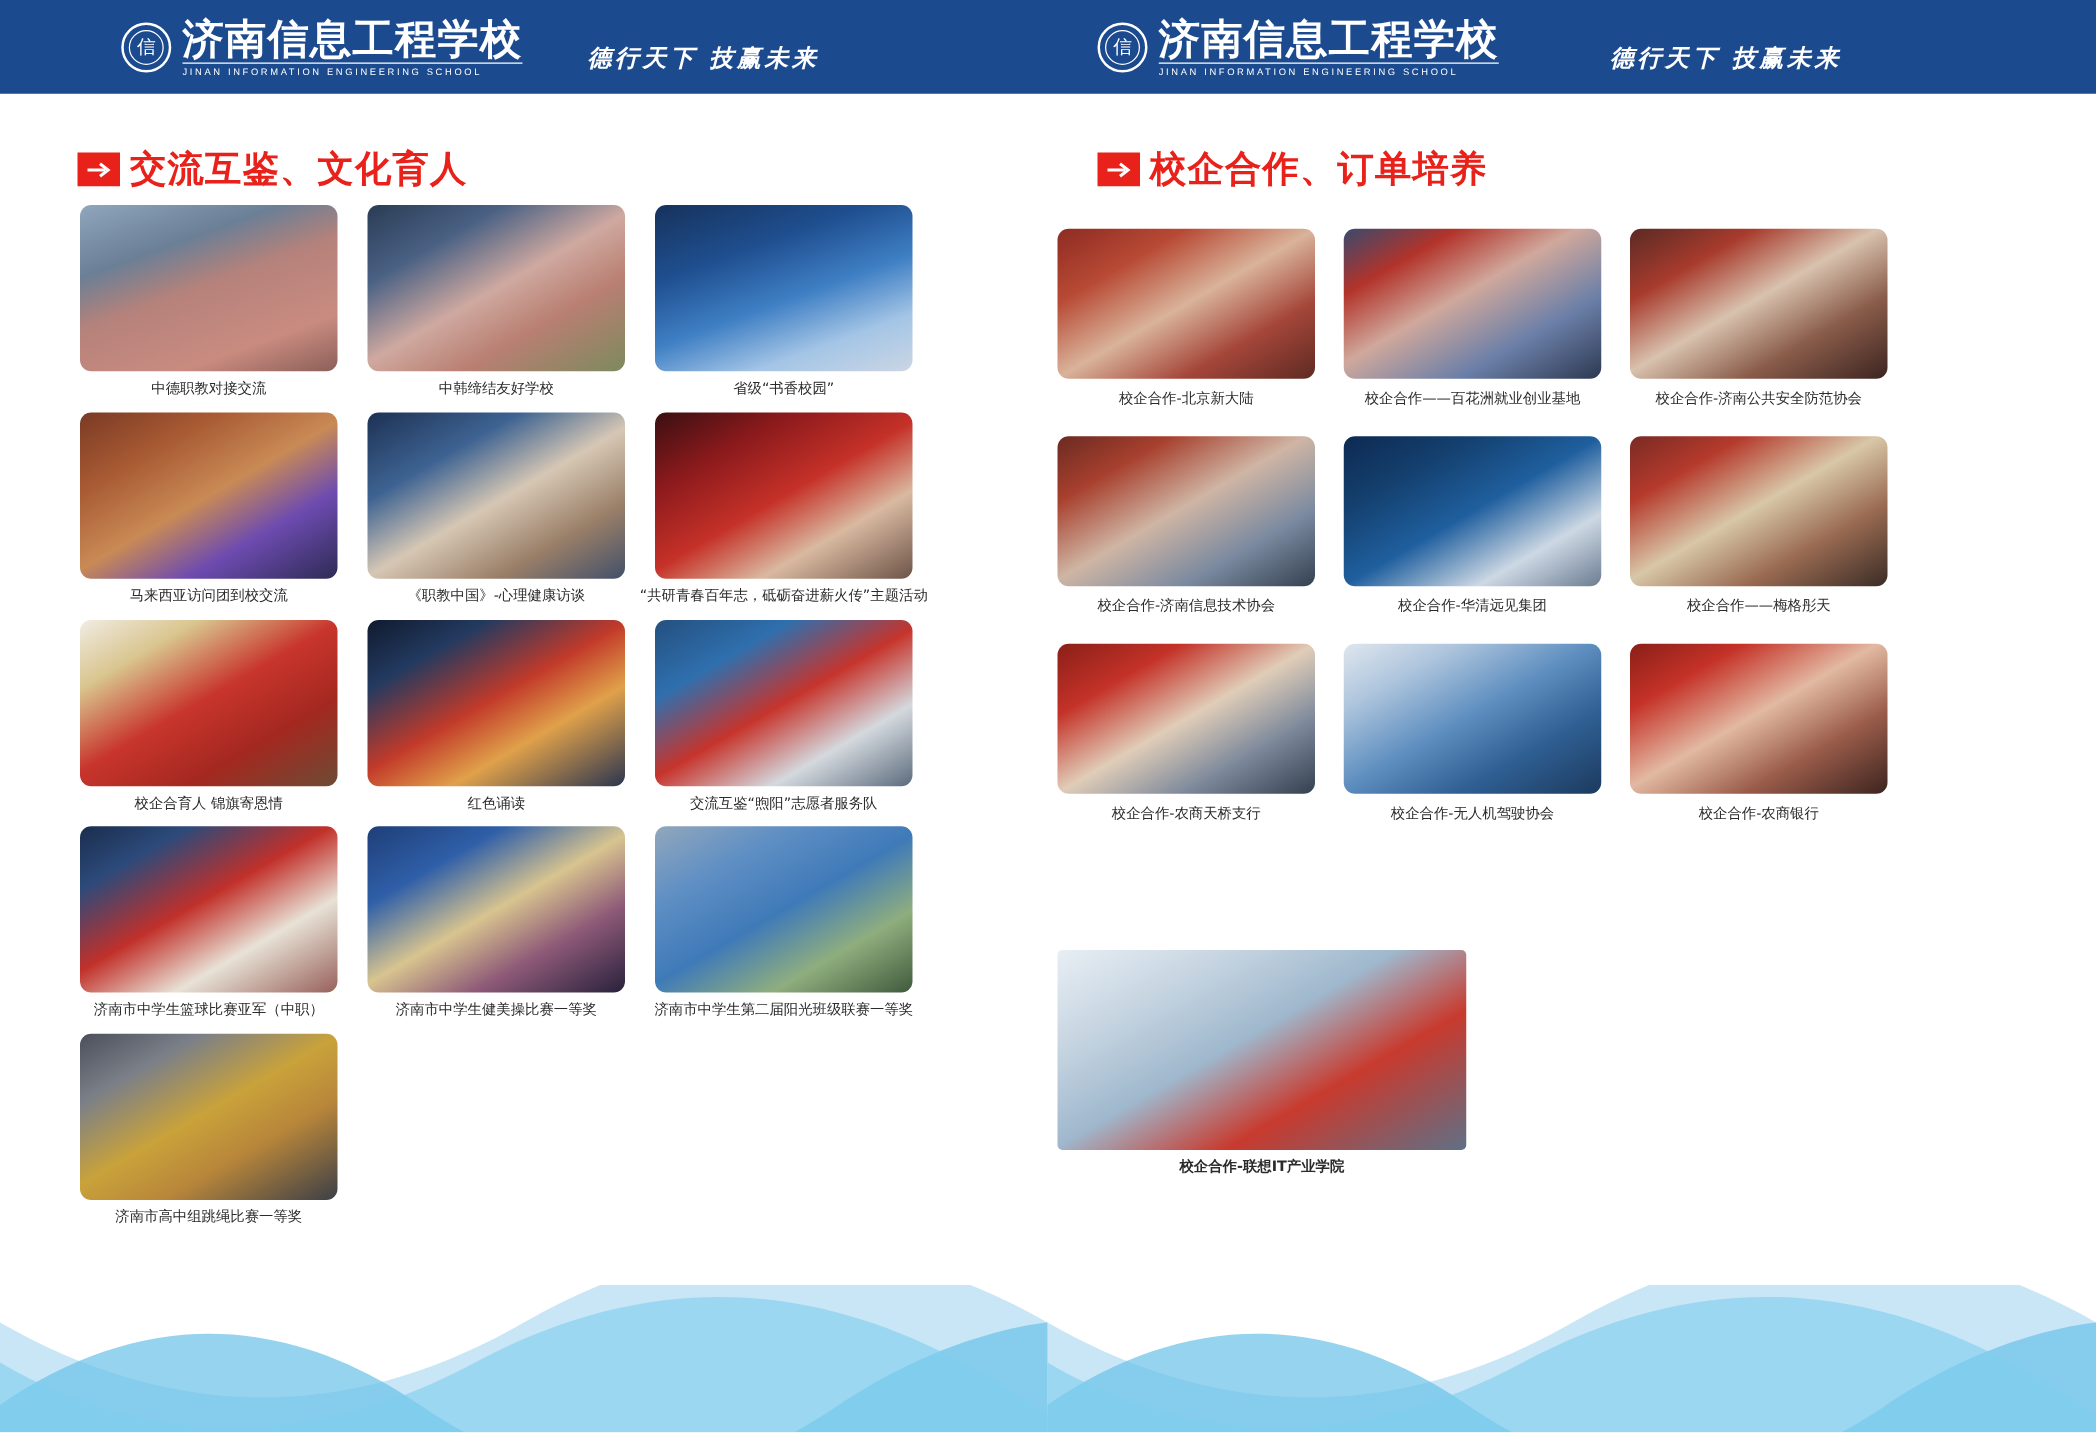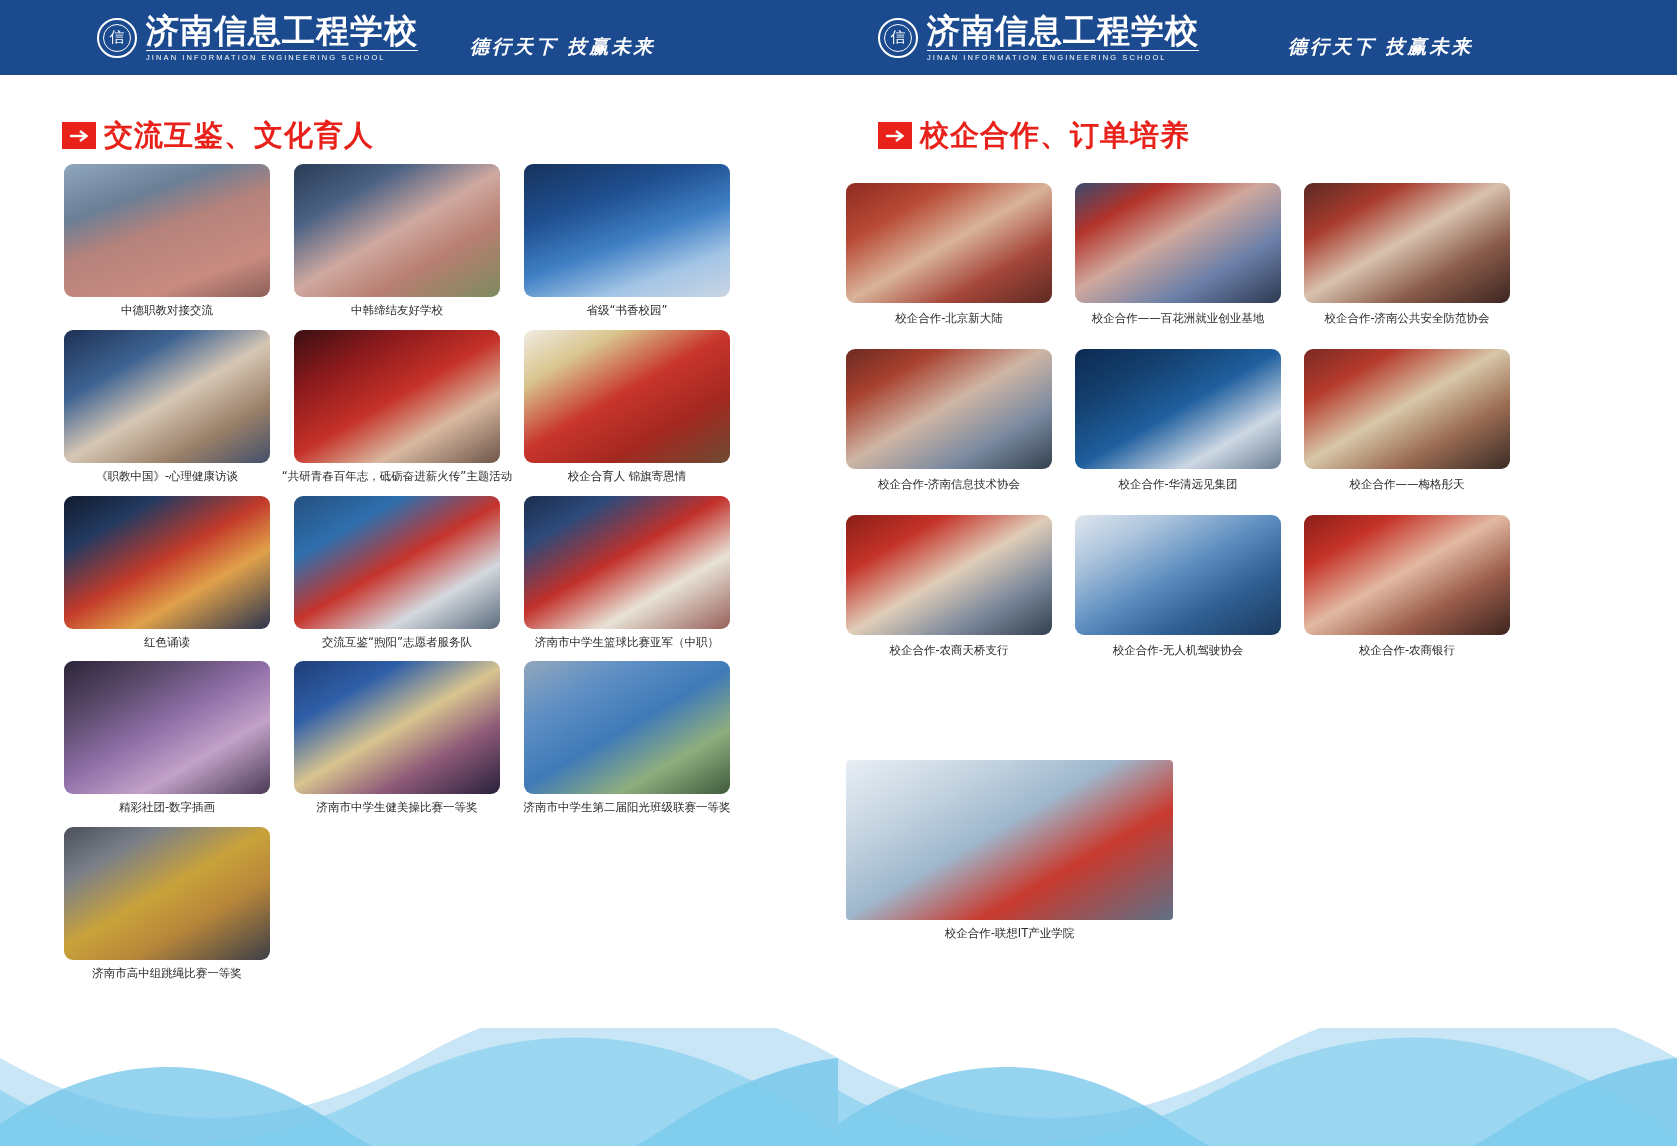--- a/index.html
+++ b/index.html
@@ -102,21 +102,21 @@
   .cap {
     margin-top:7px; font-size:11.5px; color:#2b2b2b; text-align:center;
     font-family:"DejaVu Sans","Liberation Sans",sans-serif;
     line-height:1.2; white-space:nowrap;
   }
   .grid-right .cap { margin-top:9px; }
 
   
   .wide-row {
     position:absolute; left:8px; top:672px; width:678px;
-    display:grid; grid-template-columns:repeat(2, 327px); column-gap:24px;
+    display:grid; grid-template-columns:repeat(2, 327px); column-gap:24px;font-weight:bold;
   }
   .wide-row .photo { width:327px; height:160px; border-radius:4px; }
 
   
   .waves { position:absolute; left:0; bottom:0; width:1677px; height:118px; overflow:hidden; }
   .waves svg { display:block; }
 
   
   .p1  { background:linear-gradient(160deg,#8fa6bd 0%,#6b7f96 28%,#b5827b 48%,#c98b80 78%,#8c5f58 100%); }
   .p2  { background:linear-gradient(150deg,#1d3f6b 0%,#2f5b8e 30%,#cfd6dd 58%,#8d95a1 80%,#3c4450 100%); }
@@ -200,20 +200,24 @@
       <div class="cell">
         <div class="photo p3"></div>
         <div class="cap">中韩缔结友好学校</div>
       </div>
 
       <div class="cell">
         <div class="photo p4"></div>
         <div class="cap">省级“书香校园”</div>
       </div>
       <div class="cell">
+        <div class="photo p5"></div>
+        <div class="cap">马来西亚访问团到校交流</div>
+      </div>
+      <div class="cell">
         <div class="photo p6"></div>
         <div class="cap">《职教中国》-心理健康访谈</div>
       </div>
 
       <div class="cell">
         <div class="photo p7"></div>
         <div class="cap">“共研青春百年志，砥砺奋进薪火传”主题活动</div>
       </div>
       <div class="cell">
         <div class="photo p8"></div>
@@ -224,24 +228,20 @@
         <div class="cap">红色诵读</div>
       </div>
 
       <div class="cell">
         <div class="photo p10"></div>
         <div class="cap">交流互鉴“煦阳”志愿者服务队</div>
       </div>
       <div class="cell">
         <div class="photo p11"></div>
         <div class="cap">济南市中学生篮球比赛亚军（中职）</div>
-      </div>
-      <div class="cell">
-        <div class="photo p12"></div>
-        <div class="cap">精彩社团-数字插画</div>
       </div>
 
       <div class="cell">
         <div class="photo p13"></div>
         <div class="cap">济南市中学生健美操比赛一等奖</div>
       </div>
       <div class="cell">
         <div class="photo p14"></div>
         <div class="cap">济南市中学生第二届阳光班级联赛一等奖</div>
       </div>

